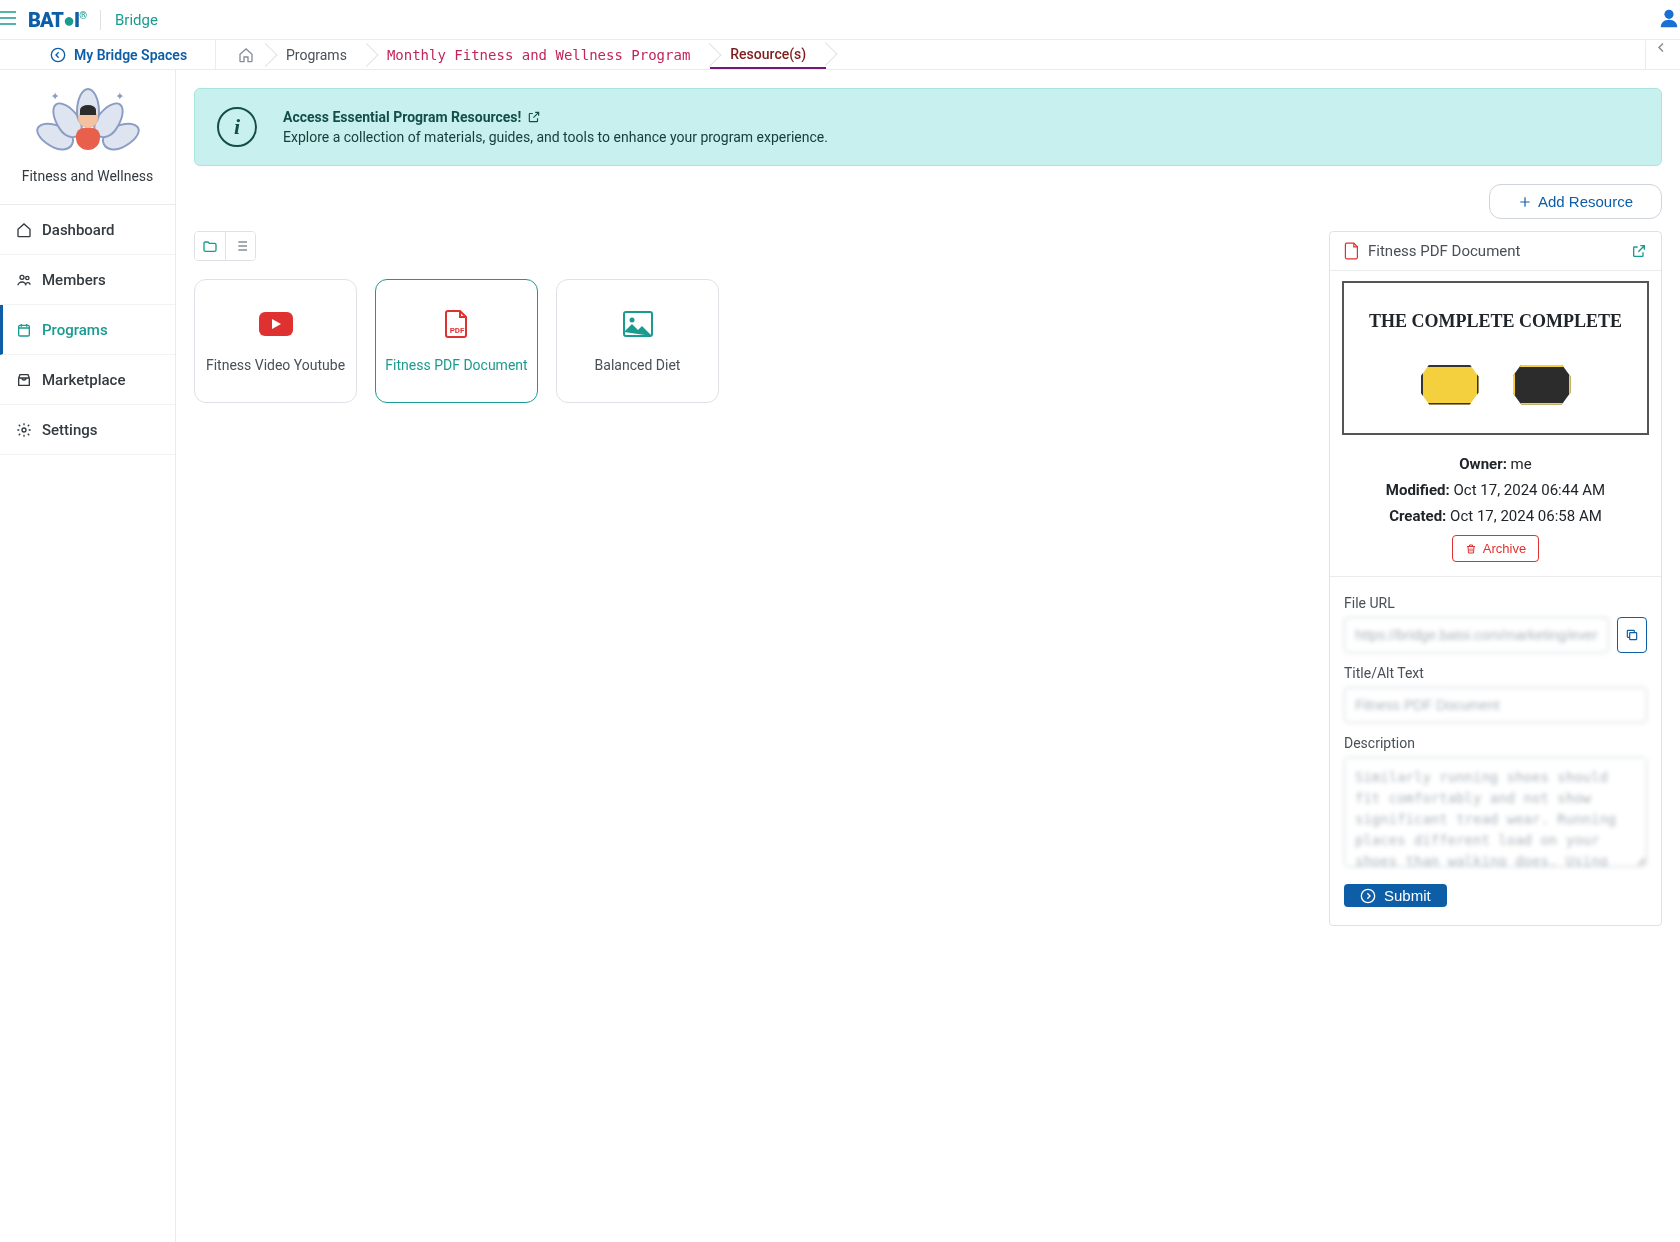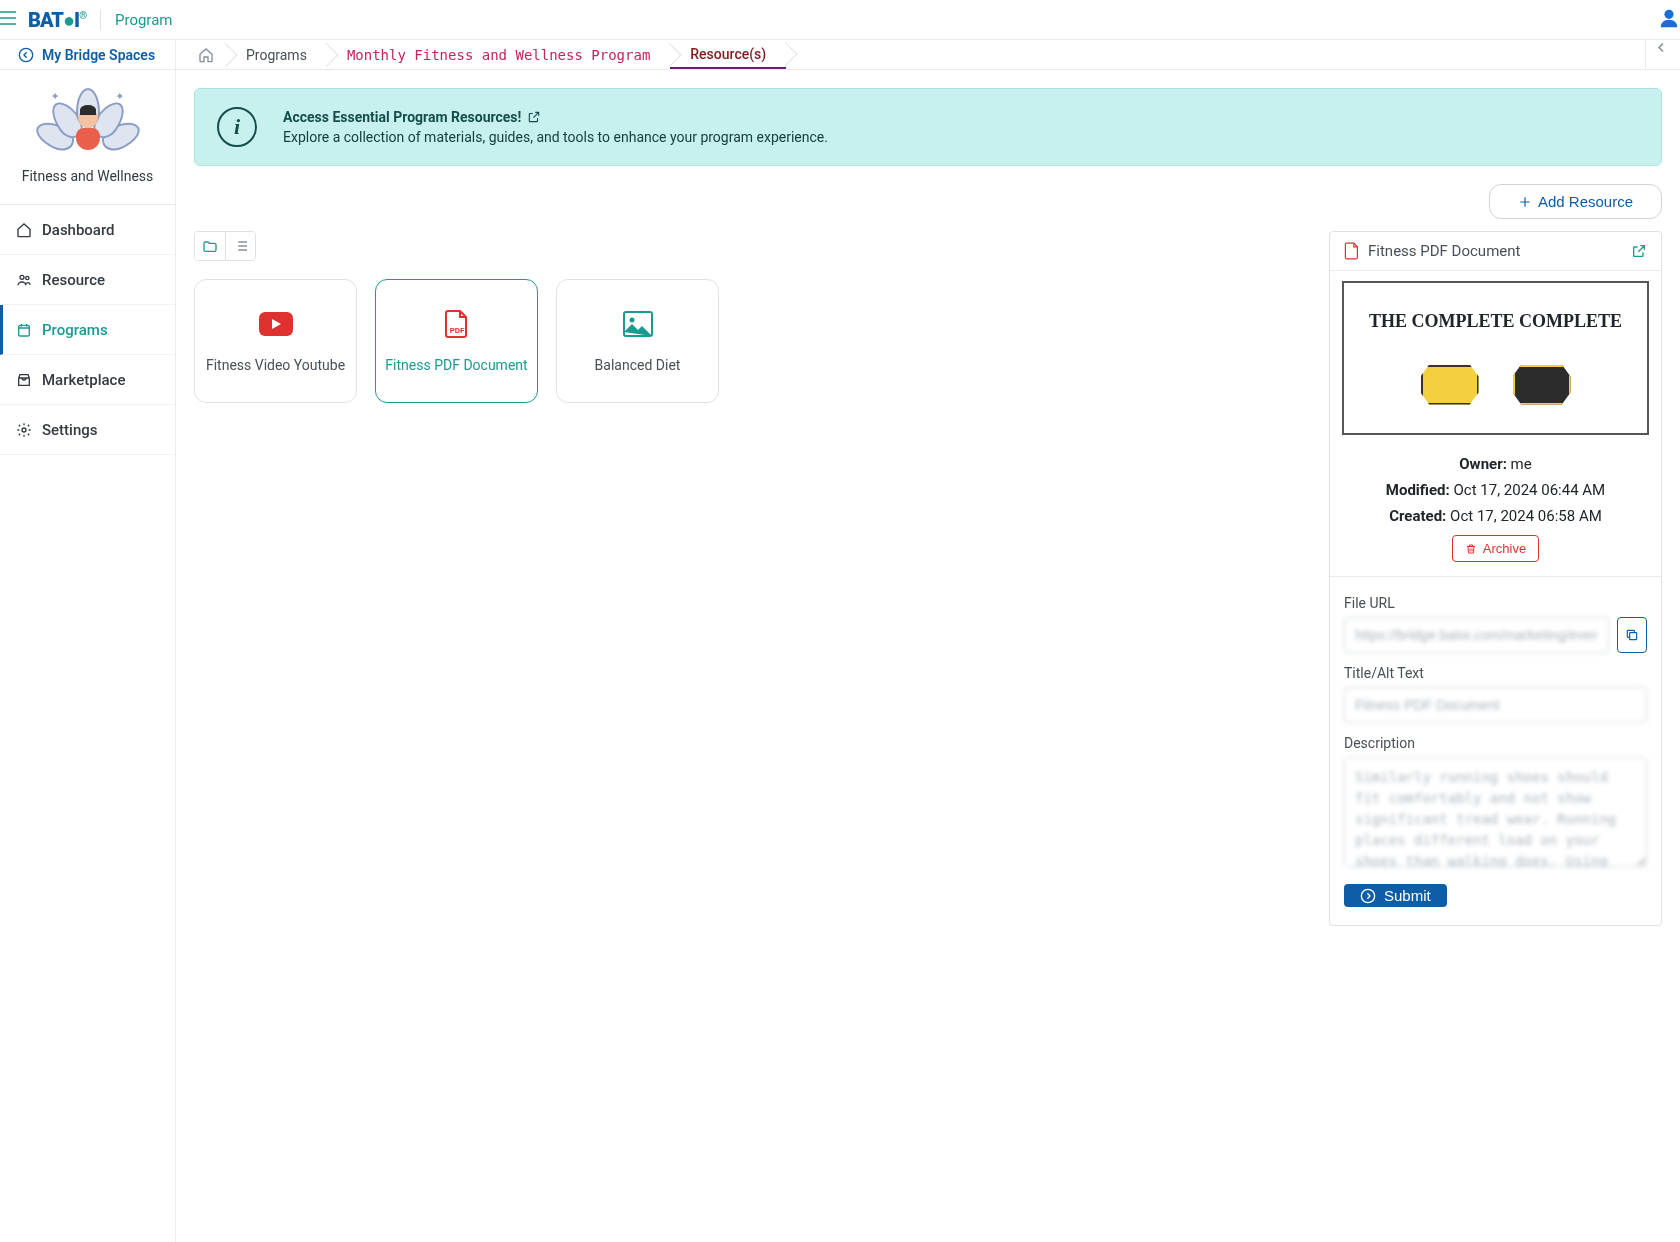--- a/index.html
+++ b/index.html
@@ -6,21 +6,21 @@
 body { font-family: -apple-system, BlinkMacSystemFont, "Segoe UI", Roboto, Arial, sans-serif; font-size: 14px; color: #212529; background: #fff; }
 .topbar { display: flex; align-items: center; height: 40px; padding: 0 0; border-bottom: 1px solid #e9ecef; }
 .menu-toggle { color: #1a9b8f; cursor: pointer; margin-right: 12px; }
 .logo { font-weight: 900; font-size: 20px; color: #0d5ea6; letter-spacing: -1px; }
 .logo .dot { color: #1a9b8f; }
 .divider-v { width: 1px; height: 20px; background: #dee2e6; margin: 0 14px; }
 .brand-sub { color: #1a9b8f; font-size: 15px; }
 .topbar-spacer { flex: 1; }
 
 .breadcrumbbar { display: flex; align-items: center; height: 30px; border-bottom: 1px solid #e9ecef; position: relative; }
-.bc-left { display: flex; align-items: center; width: 176px; padding-left: 18px; border-right: 1px solid #e9ecef; height: 100%; color: #0d5ea6; font-weight: 600; font-size: 14px; }
+.bc-left { display: flex; align-items: center; width: 176px; padding-left: 10px; border-right: 1px solid #e9ecef; height: 100%; color: #0d5ea6; font-weight: 600; font-size: 14px; margin-left: 40px; }
 .bc-left svg { margin-right: 8px; }
 .bc-chain { display: flex; align-items: center; height: 100%; padding-left: 18px; }
 .bc-item { display: flex; align-items: center; padding: 0 20px; height: 100%; color: #495057; font-size: 14px; position: relative; cursor: pointer; }
 .bc-item::after { content: ""; position: absolute; right: -8px; top: 50%; width: 16px; height: 16px; border-top: 1px solid #dee2e6; border-right: 1px solid #dee2e6; transform: translateY(-50%) rotate(45deg); }
 .bc-item.home { padding: 0 12px 0 4px; }
 .bc-item.mono { font-family: ui-monospace, Menlo, Consolas, monospace; color: #c2255c; }
 .bc-item.active { color: #7f1d1d; font-weight: 500; border-bottom: 2px solid #701a75; }
 .bc-right-caret { position: absolute; right: 14px; top: 50%; transform: translateY(-50%); color: #868e96; cursor: pointer; }
 .bc-left-border { border-left: 1px solid #e9ecef; height: 100%; }
 
@@ -97,21 +97,21 @@
 <div class="topbar">
   <span class="menu-toggle">
     <svg width="16" height="14" viewBox="0 0 16 14">
         <path d="M0 1h16M0 7h16M0 13h16" stroke="currentColor" stroke-width="1.5"></path>
       </svg>
   </span>
   <span class="logo">
     <span>BAT</span><span class="dot">●</span><span>I</span><span class="dot" style="font-size:10px;vertical-align:super;">®</span>
   </span>
   <span class="divider-v"></span>
-  <span class="brand-sub">Program</span>
+  <span class="brand-sub">Bridge</span>
   <span class="topbar-spacer"></span>
   <span>
     <svg width="22" height="22" viewBox="0 0 24 24">
         <circle cx="12" cy="8" r="5" fill="#1a6fd6"></circle>
         <path d="M3 22c0-5 4-8 9-8s9 3 9 8" fill="#1a6fd6"></path>
       </svg>
   </span>
 </div>
 
 <div class="breadcrumbbar">
@@ -164,21 +164,21 @@
           <path d="M3 11l9-8 9 8v10a1 1 0 01-1 1H4a1 1 0 01-1-1z"></path>
         </svg>
       <span>Dashboard</span>
     </div>
     <div class="nav-item">
       <svg viewBox="0 0 24 24" fill="none" stroke="currentColor" stroke-width="2">
           <circle cx="9" cy="8" r="3"></circle>
           <circle cx="17" cy="9" r="2.5"></circle>
           <path d="M3 20c0-3 3-5 6-5s6 2 6 5M14 20c0-2 2-4 4-4s3 1 3 3"></path>
         </svg>
-      <span>Resource</span>
+      <span>Members</span>
     </div>
     <div class="nav-item active">
       <svg viewBox="0 0 24 24" fill="none" stroke="currentColor" stroke-width="2">
           <rect x="4" y="5" width="16" height="16" rx="2"></rect>
           <path d="M4 9h16M8 3v4M16 3v4"></path>
         </svg>
       <span>Programs</span>
     </div>
     <div class="nav-item">
       <svg viewBox="0 0 24 24" fill="none" stroke="currentColor" stroke-width="2">

